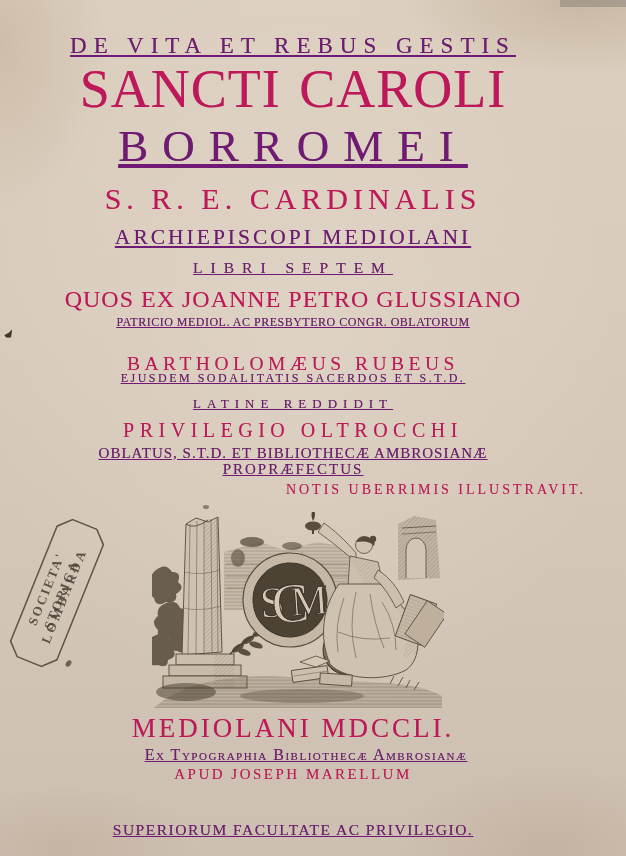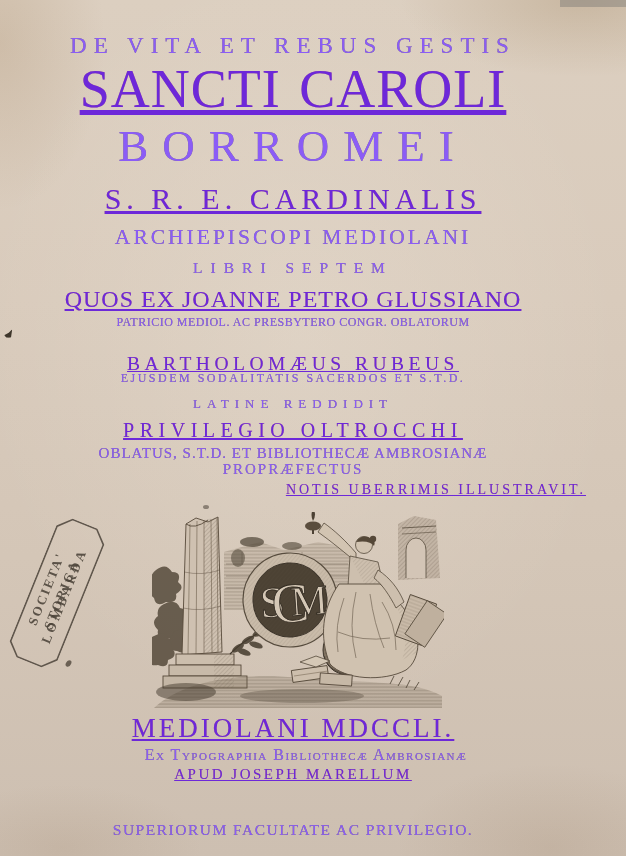--- a/index.html
+++ b/index.html
@@ -9,22 +9,22 @@
     background:
       radial-gradient(ellipse 260px 110px at 93% 0%, rgba(146,116,74,.26), transparent 70%),
       radial-gradient(ellipse 150px 240px at 0% 5%, rgba(152,118,78,.20), transparent 70%),
       radial-gradient(ellipse 220px 120px at 88% 99%, rgba(136,104,72,.14), transparent 70%),
       radial-gradient(ellipse 200px 90px at 10% 99%, rgba(136,104,72,.12), transparent 70%),
       radial-gradient(ellipse 430px 520px at 48% 40%, rgba(255,252,243,.16), transparent 75%),
       linear-gradient(180deg,#dccfc0 0%,#d9cbbc 35%,#d4c6b7 65%,#cdbfb1 100%);
   }
   .photo-edge{position:absolute;right:0;top:0;width:66px;height:7px;background:rgba(125,122,118,.45);}
   .line{position:absolute;left:0;right:40px;text-align:center;white-space:nowrap;}
-  .k{color:#8b5cf6;text-shadow:0 0 .5px rgba(43,36,27,.55);}
-  .r{color:#6d28d9;text-shadow:0 0 .5px rgba(181,67,47,.45);text-decoration:underline;}
+  .k{color:#701a75;text-shadow:0 0 .5px rgba(43,36,27,.55);text-decoration:underline;}
+  .r{color:#be185d;text-shadow:0 0 .5px rgba(181,67,47,.45);}
   #l1 {top:33px;  font-size:23px;   letter-spacing:7px;}
   #l2 {top:58px;  font-size:54px;   letter-spacing:1px; word-spacing:4px;}
   #l3 {top:120px; font-size:45px;   letter-spacing:14px;}
   #l4 {top:182px; font-size:30px;   letter-spacing:5px;}
   #l5 {top:225px; font-size:21.5px; letter-spacing:3px;}
   #l6 {top:259px; font-size:15.5px; letter-spacing:8px;}
   #l7 {top:286px; font-size:24px;   letter-spacing:1px;}
   #l8 {top:315px; font-size:12px; letter-spacing:.5px;}
   #l9 {top:353px; font-size:19.5px; letter-spacing:4.5px;}
   #l10{top:371px; font-size:12px;   letter-spacing:2.5px;}

